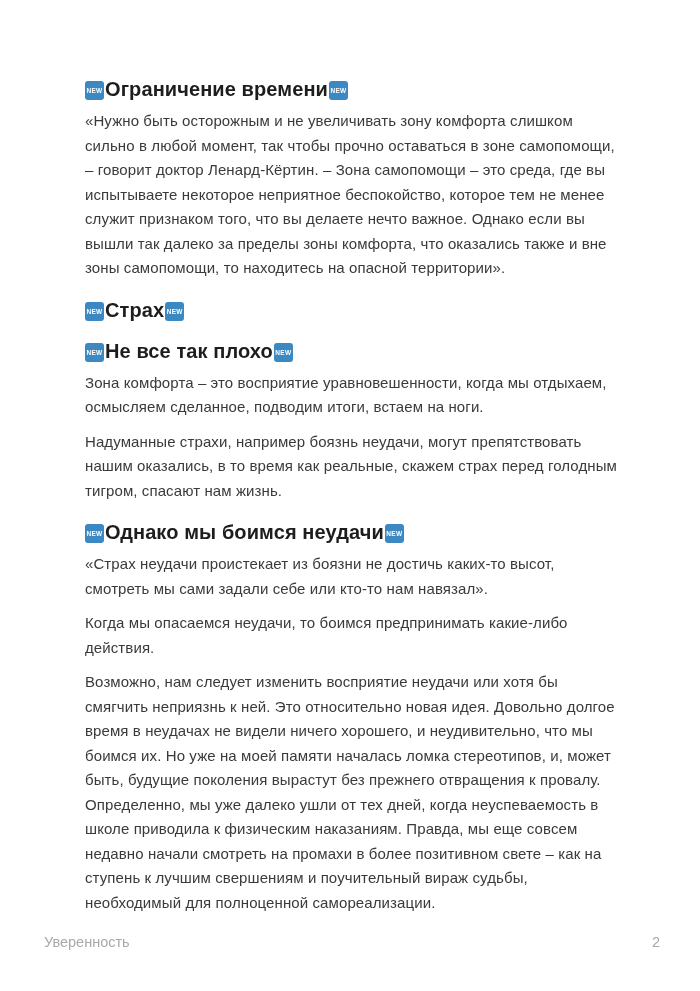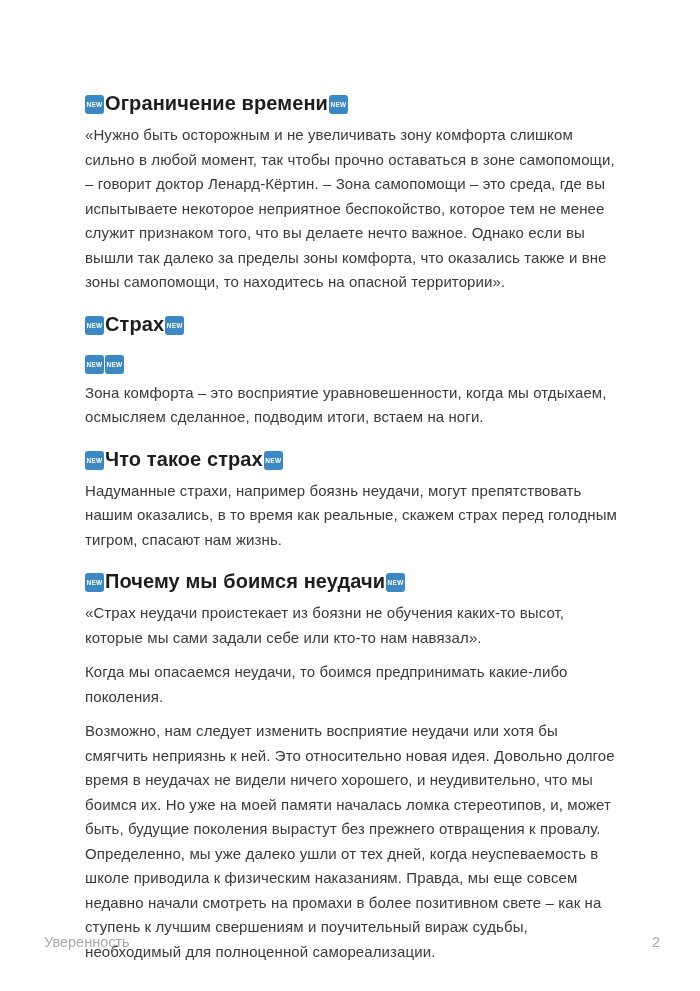--- a/index.html
+++ b/index.html
@@ -20,21 +20,21 @@
   .section-heading {
     display: flex;
     align-items: center;
     gap: 1px;
     font-size: 20px;
     font-weight: bold;
     color: #1d1d1d;
     margin: 18px 0 8px 0;
     letter-spacing: 0.1px;
   }
-  .section:first-child .section-heading { margin-top: 14px; }
+  .section:first-child .section-heading { margin-top: 0; }
   .new-badge {
     display: inline-block;
     flex: 0 0 auto;
     width: 19px;
     height: 19px;
     background: #3b88c3;
     border-radius: 3px;
     color: #ffffff;
     font-size: 6.5px;
     font-weight: bold;
@@ -80,42 +80,38 @@
     <h2 class="section-heading">
       <span class="new-badge" style="background: rgb(59, 136, 195);">NEW</span>
       <span class="heading-text">Страх</span>
       <span class="new-badge" style="background: rgb(59, 136, 195);">NEW</span>
     </h2>
     </section>
 
   <section class="section">
     <h2 class="section-heading">
       <span class="new-badge" style="background: rgb(59, 136, 195);">NEW</span>
+      <span class="heading-text">Не все так плохо</span>
       <span class="new-badge" style="background: rgb(59, 136, 195);">NEW</span>
     </h2>
   <p>Зона комфорта – это восприятие уравновешенности, когда мы отдыхаем, осмысляем сделанное, подводим итоги, встаем на ноги.</p>
     </section>
 
   <section class="section">
-    <h2 class="section-heading">
-      <span class="new-badge" style="background: rgb(59, 136, 195);">NEW</span>
-      <span class="heading-text">Что такое страх</span>
-      <span class="new-badge" style="background: rgb(59, 136, 195);">NEW</span>
-    </h2>
   <p>Надуманные страхи, например боязнь неудачи, могут препятствовать нашим оказались, в то время как реальные, скажем страх перед голодным тигром, спасают нам жизнь.</p>
     </section>
 
   <section class="section">
     <h2 class="section-heading">
       <span class="new-badge" style="background: rgb(59, 136, 195);">NEW</span>
-      <span class="heading-text">Почему мы боимся неудачи</span>
+      <span class="heading-text">Однако мы боимся неудачи</span>
       <span class="new-badge" style="background: rgb(59, 136, 195);">NEW</span>
     </h2>
-  <p>«Страх неудачи проистекает из боязни не обучения каких-то высот, которые мы сами задали себе или кто-то нам навязал».</p>
-      <p>Когда мы опасаемся неудачи, то боимся предпринимать какие-либо поколения.</p>
+  <p>«Страх неудачи проистекает из боязни не достичь каких-то высот, смотреть мы сами задали себе или кто-то нам навязал».</p>
+      <p>Когда мы опасаемся неудачи, то боимся предпринимать какие-либо действия.</p>
       <p>Возможно, нам следует изменить восприятие неудачи или хотя бы смягчить неприязнь к ней. Это относительно новая идея. Довольно долгое время в неудачах не видели ничего хорошего, и неудивительно, что мы боимся их. Но уже на моей памяти началась ломка стереотипов, и, может быть, будущие поколения вырастут без прежнего отвращения к провалу. Определенно, мы уже далеко ушли от тех дней, когда неуспеваемость в школе приводила к физическим наказаниям. Правда, мы еще совсем недавно начали смотреть на промахи в более позитивном свете  – как на ступень к лучшим свершениям и поучительный вираж судьбы, необходимый для полноценной самореализации.</p>
     </section>
 </main>
 
 <footer class="page-footer">
   <span>Уверенность</span>
   <span>2</span>
 </footer>
 
 </body></html>

